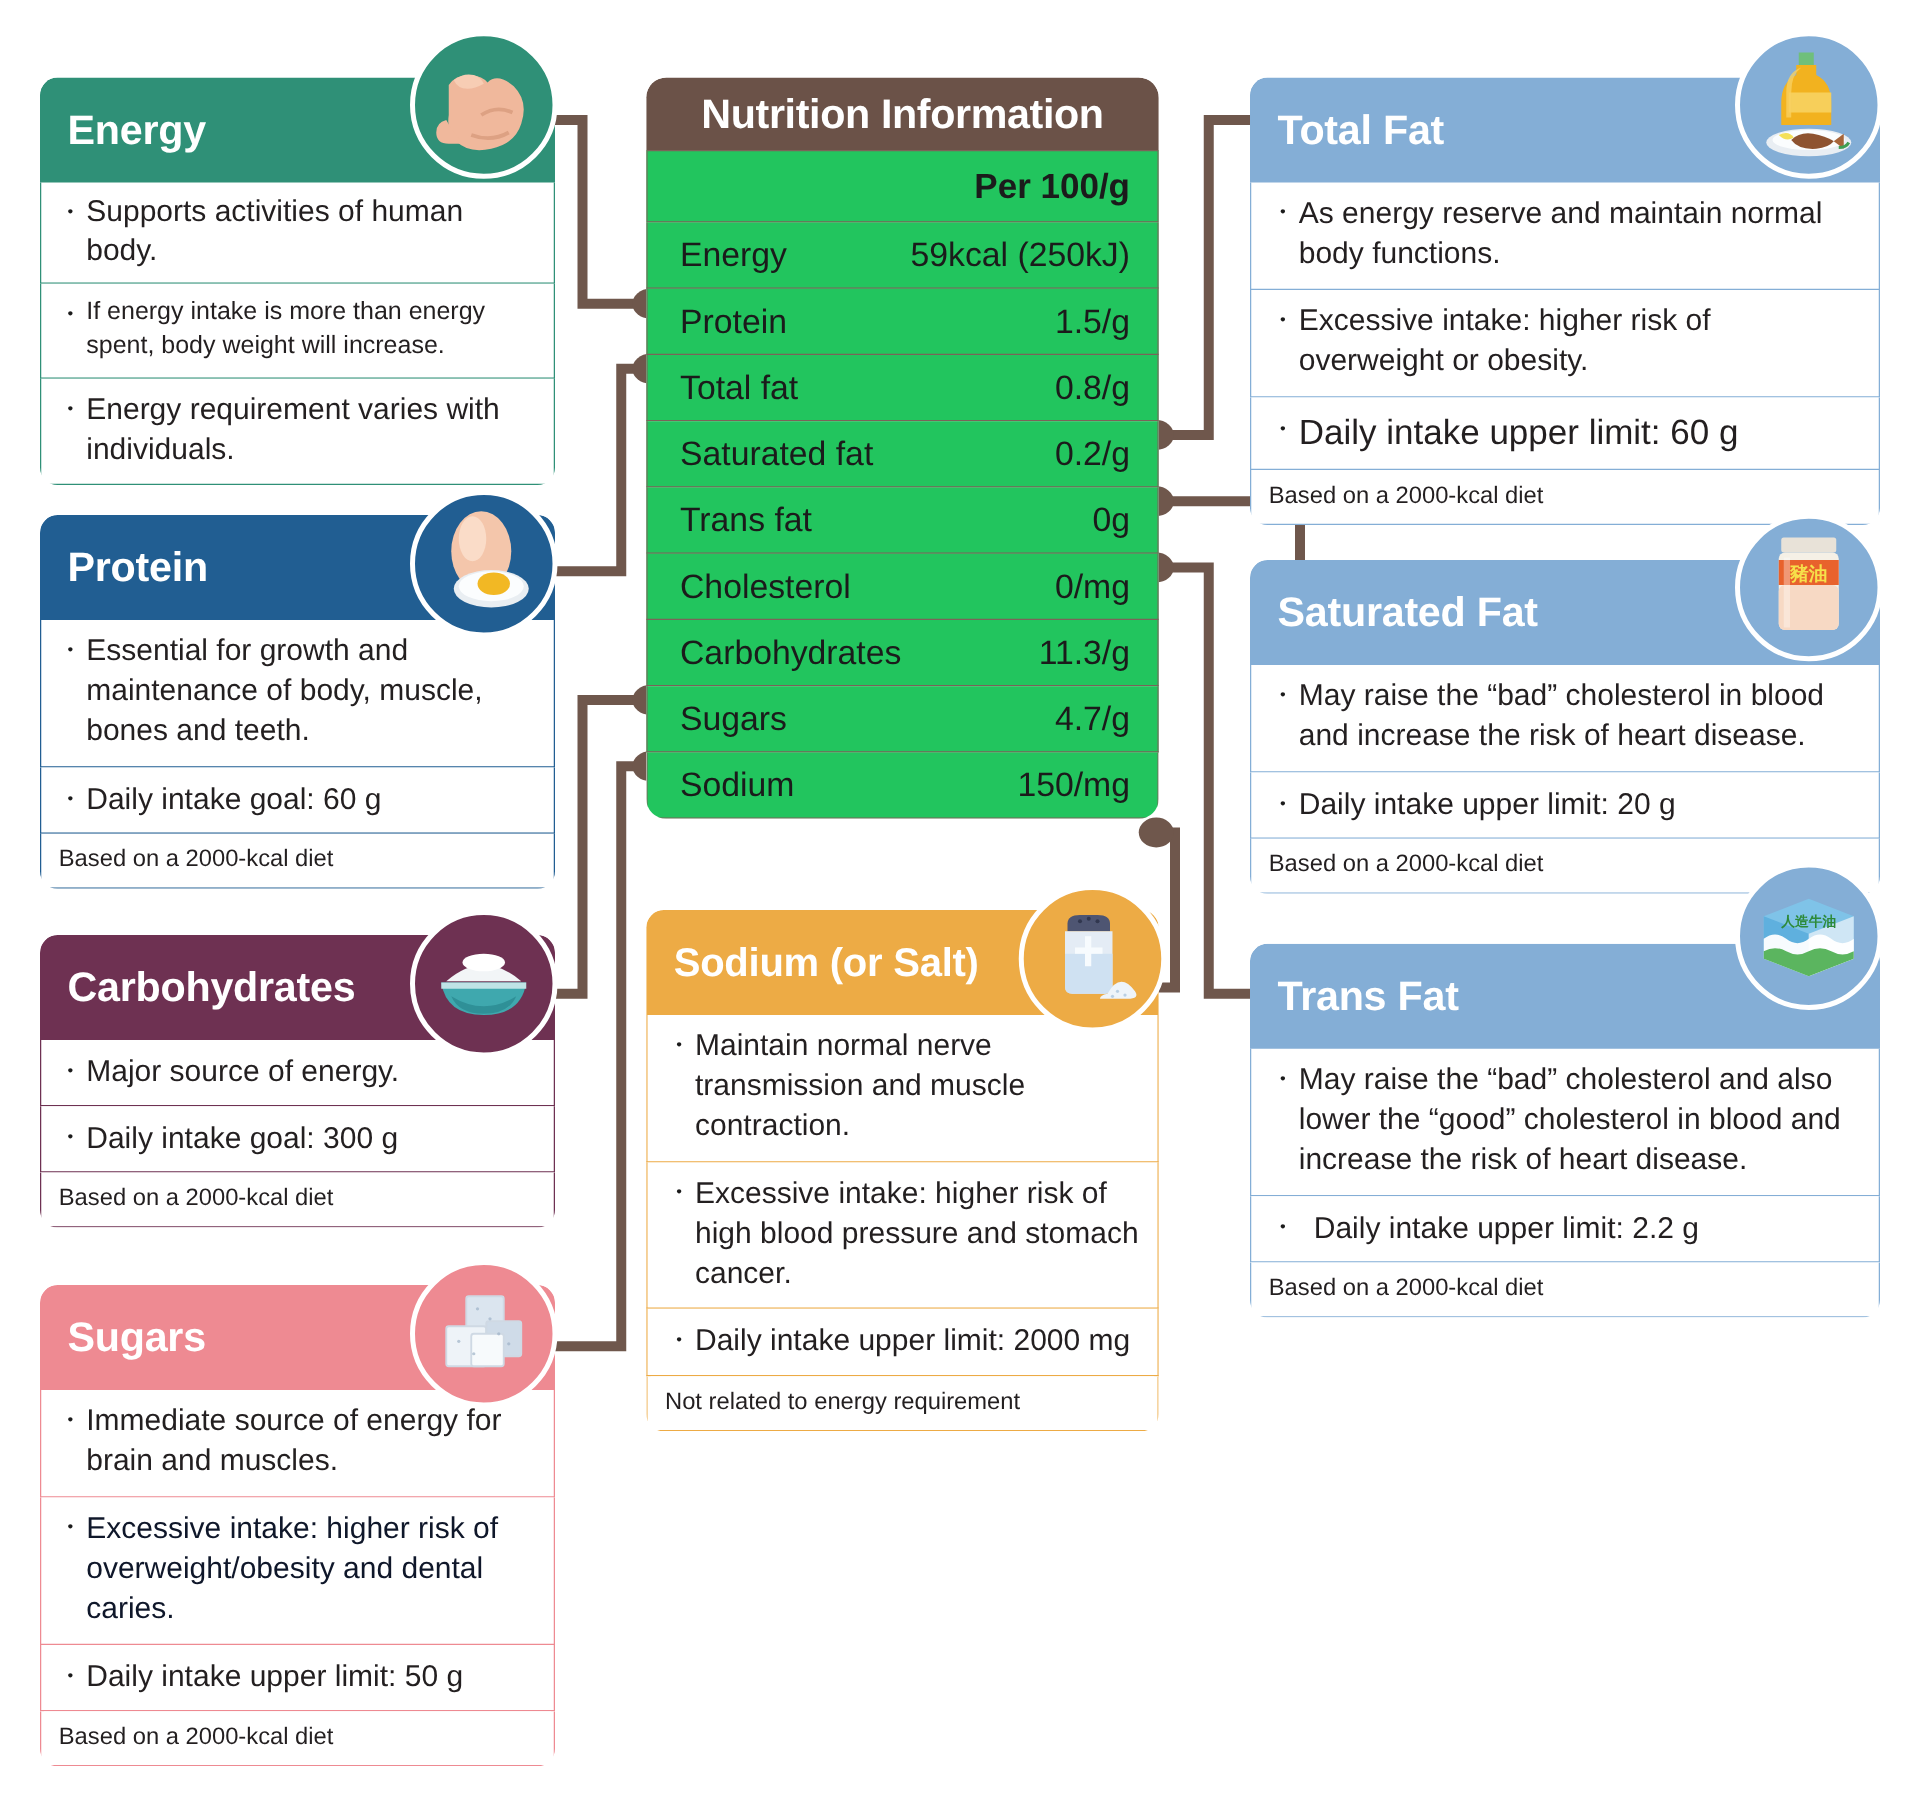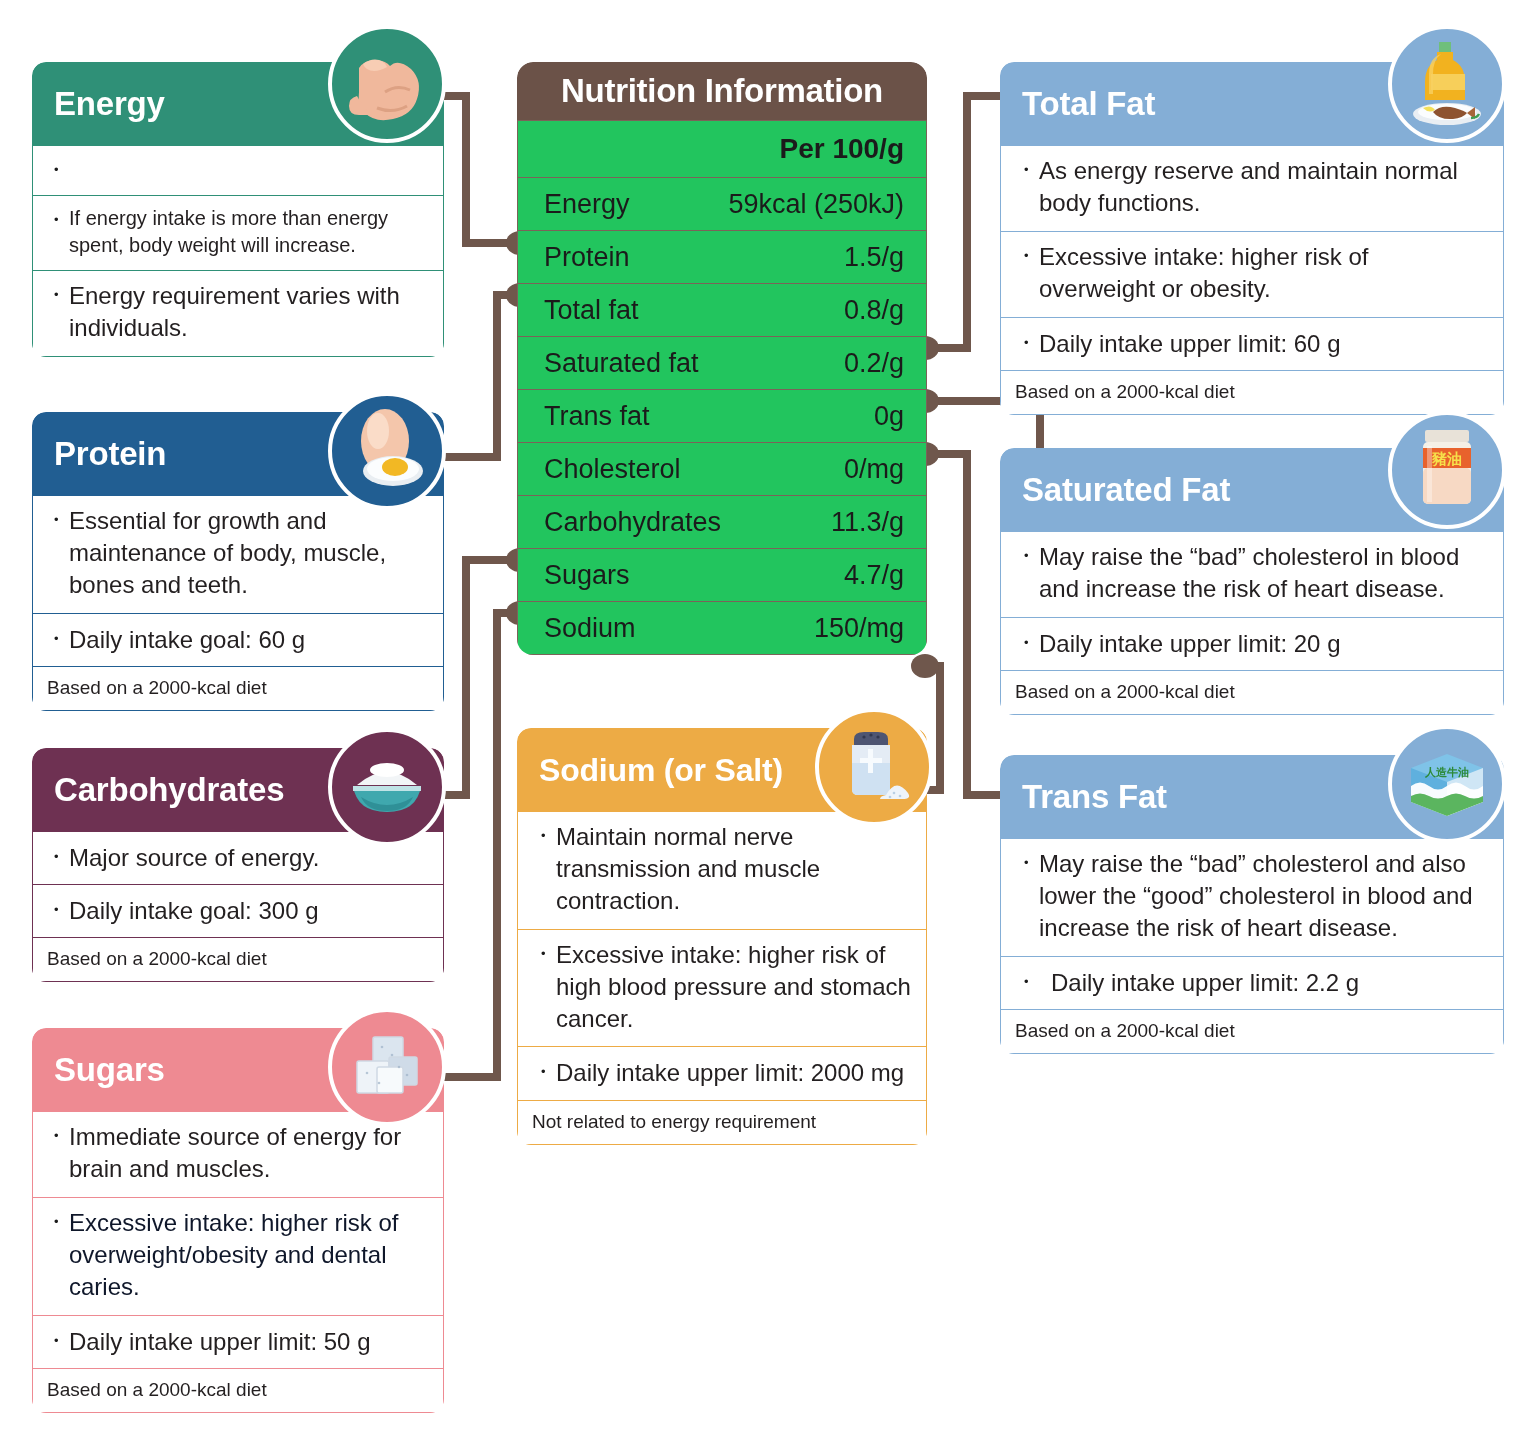--- a/index.html
+++ b/index.html
@@ -168,20 +168,21 @@
     </div>
   </div>
 
   <div class="card" style="left:32px; top:62px; width:412px;">
     <div class="card-head" style="background:#2f9077; height:84px; padding-left:22px;">
       <span class="card-title" style="font-size:33px;">Energy</span>
     </div>
     <div class="card-body">
       <div class="row" style="border-color:#2f9077; padding:9px 14px 10px 12px;">
         <span class="bullet" style="font-size:22px;color:#1b1b1b;padding-right:2px;">・</span>
+        <span class="row-text" style="font-size:24px;line-height:1.28;color:#231f20;">Supports activities of human body.</span>
       </div>
       <div class="row" style="border-color:#2f9077; padding:9px 14px 12px 12px;">
         <span class="bullet" style="font-size:22px;color:#1b1b1b;padding-right:2px;">・</span>
         <span class="row-text" style="font-size:20px;line-height:1.33;color:#231f20;">If energy intake is more than energy spent, body weight will increase.</span>
       </div>
       <div class="row" style="border-color:#2f9077; padding:9px 14px 12px 12px;">
         <span class="bullet" style="font-size:22px;color:#1b1b1b;padding-right:2px;">・</span>
         <span class="row-text" style="font-size:24px;line-height:1.33;color:#231f20;">Energy requirement varies with individuals.</span>
       </div>
     </div>
@@ -347,21 +348,21 @@
       <div class="row" style="border-color:#84aed6; padding:9px 14px 12px 14px;">
         <span class="bullet" style="font-size:22px;color:#1b1b1b;padding-right:2px;">・</span>
         <span class="row-text" style="font-size:24px;line-height:1.33;color:#231f20;">As energy reserve and maintain normal body functions.</span>
       </div>
       <div class="row" style="border-color:#84aed6; padding:9px 14px 12px 14px;">
         <span class="bullet" style="font-size:22px;color:#1b1b1b;padding-right:2px;">・</span>
         <span class="row-text" style="font-size:24px;line-height:1.33;color:#231f20;">Excessive intake: higher risk of overweight or obesity.</span>
       </div>
       <div class="row" style="border-color:#84aed6; padding:10px 14px 11px 14px;">
         <span class="bullet" style="font-size:22px;color:#1b1b1b;padding-right:2px;">・</span>
-        <span class="row-text" style="font-size:24px;line-height:1.3;color:#231f20;">Daily intake upper limit: 60 g</span>
+        <span class="row-text" style="font-size:28px;line-height:1.3;color:#231f20;">Daily intake upper limit: 60 g</span>
       </div>
       <div class="row" style="border-color:#84aed6; padding:10px 14px 11px 14px;">
         <span class="note">Based on a 2000-kcal diet</span>
       </div>
     </div>
   </div>
 
   <div class="badge" style="left:1388px; top:25px; width:118px; height:118px; background:#84aed6;">
     <svg width="100" height="100" viewBox="0 0 100 100">
       <rect x="42" y="8" width="12" height="10" fill="#6fbf7b"></rect>
@@ -419,21 +420,21 @@
       <div class="row" style="border-color:#84aed6; padding:10px 14px 11px 14px;">
         <span class="bullet" style="font-size:22px;color:#1b1b1b;padding-right:2px;">・</span>
         <span class="row-text" style="font-size:24px;line-height:1.3;color:#231f20;margin-left:12px;">Daily intake upper limit: 2.2 g</span>
       </div>
       <div class="row" style="border-color:#84aed6; padding:10px 14px 11px 14px;">
         <span class="note">Based on a 2000-kcal diet</span>
       </div>
     </div>
   </div>
 
-  <div class="badge" style="left:1388px; top:725px; width:118px; height:118px; background:#84aed6;">
+  <div class="badge" style="left:1388px; top:690px; width:118px; height:118px; background:#84aed6;">
     <svg width="100" height="100" viewBox="0 0 100 100">
       <path d="M14 34 l36 -14 l36 14 v34 l-36 14 l-36 -14 z" fill="#7fc3e8"></path>
       <path d="M14 34 l36 14 v34 l-36 -14 z" fill="#5fb0de"></path>
       <path d="M50 48 l36 -14 v34 l-36 14 z" fill="#cfe6f5"></path>
       <path d="M14 52 q9 -7 18 0 q9 7 18 0 q9 -7 18 0 q9 7 18 0 v16 l-36 14 l-36 -14 z" fill="#ffffff" opacity=".95"></path>
       <path d="M14 62 q9 -5 18 0 q9 5 18 0 q9 -5 18 0 q9 5 18 0 v6 l-36 14 l-36 -14 z" fill="#5bb55f"></path>
       <text x="50" y="42" font-size="11" font-weight="bold" text-anchor="middle" fill="#2d8a3a" font-family="'DejaVu Sans', sans-serif">人造牛油</text>
     </svg>
   </div>
 

